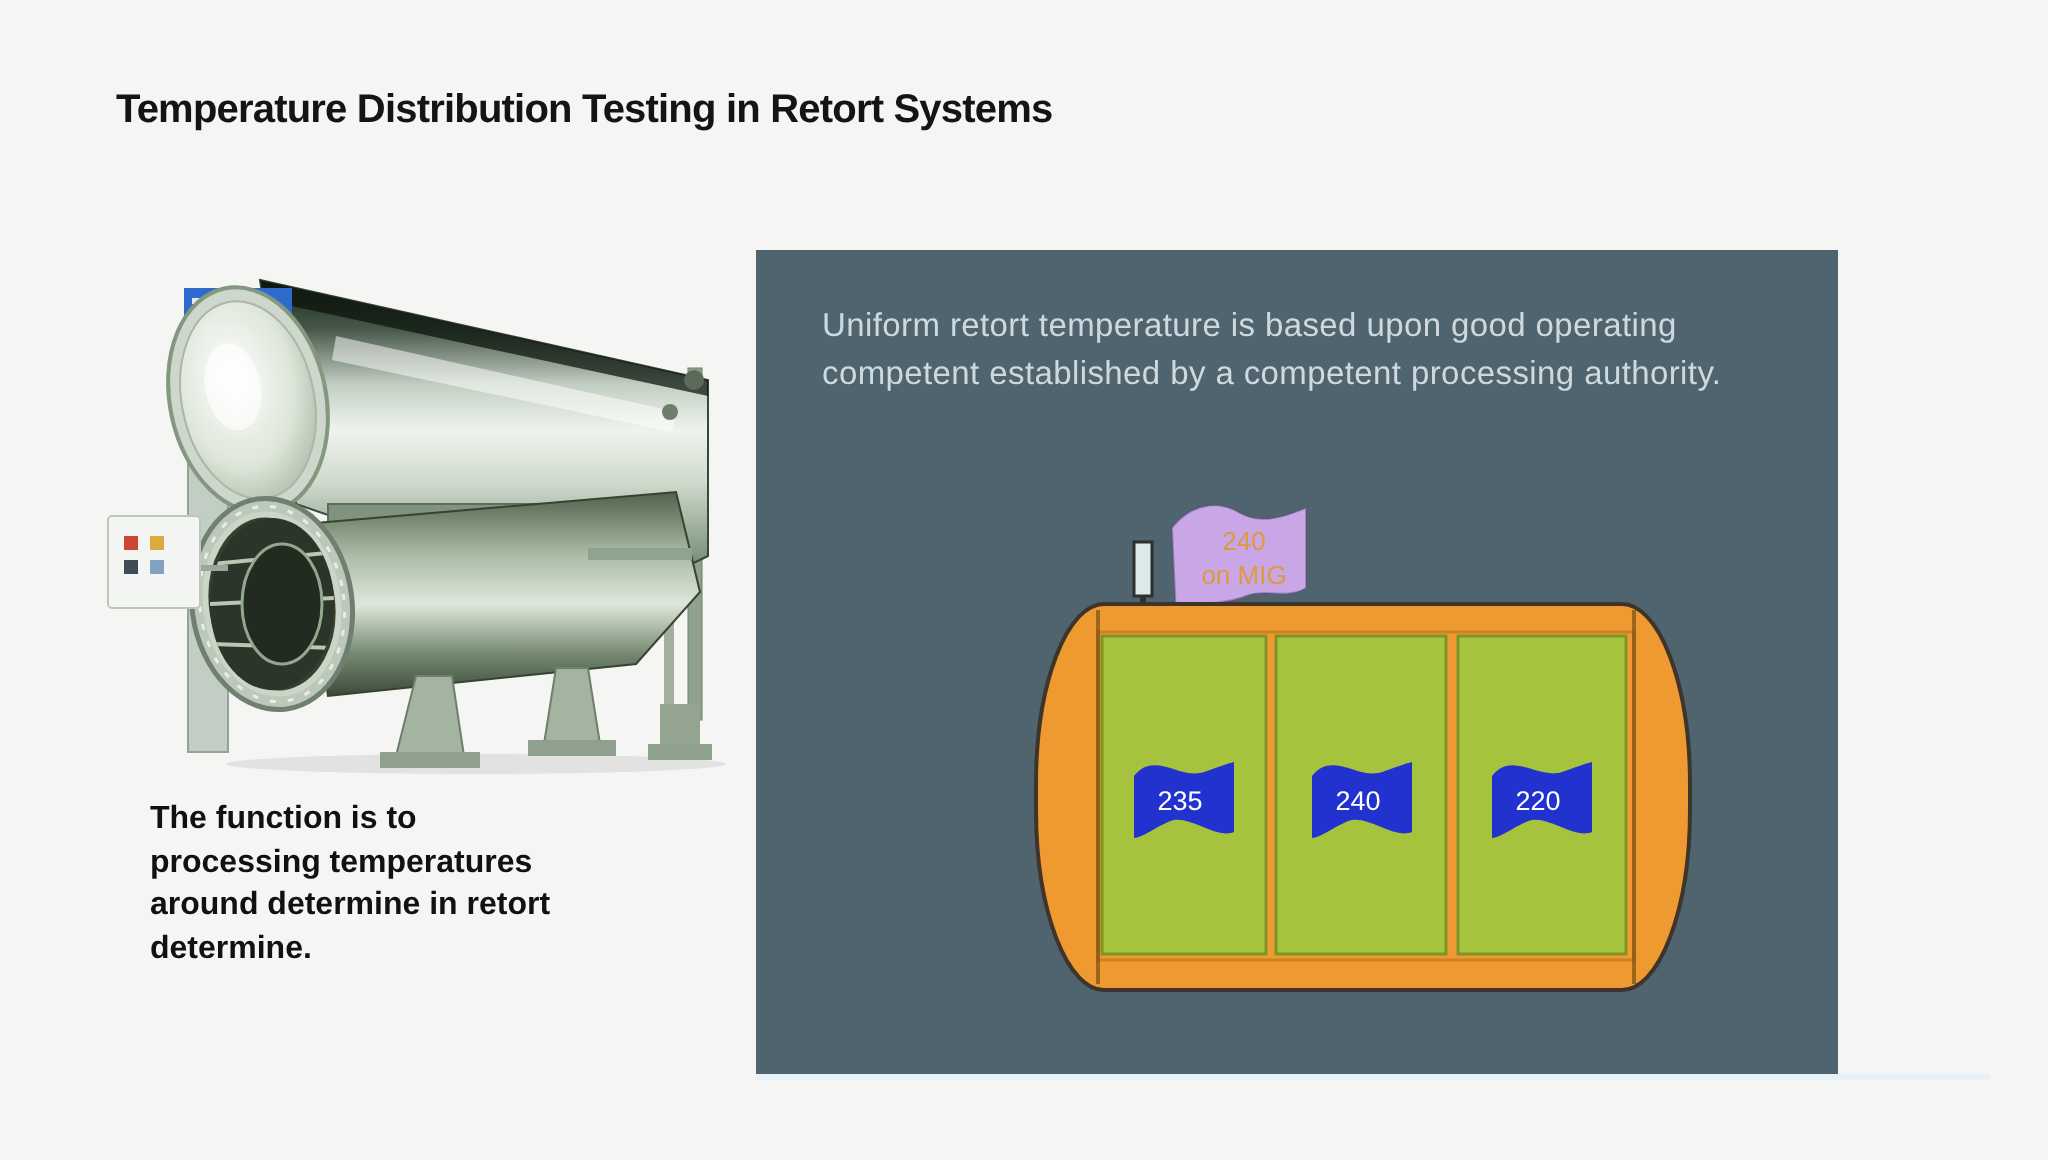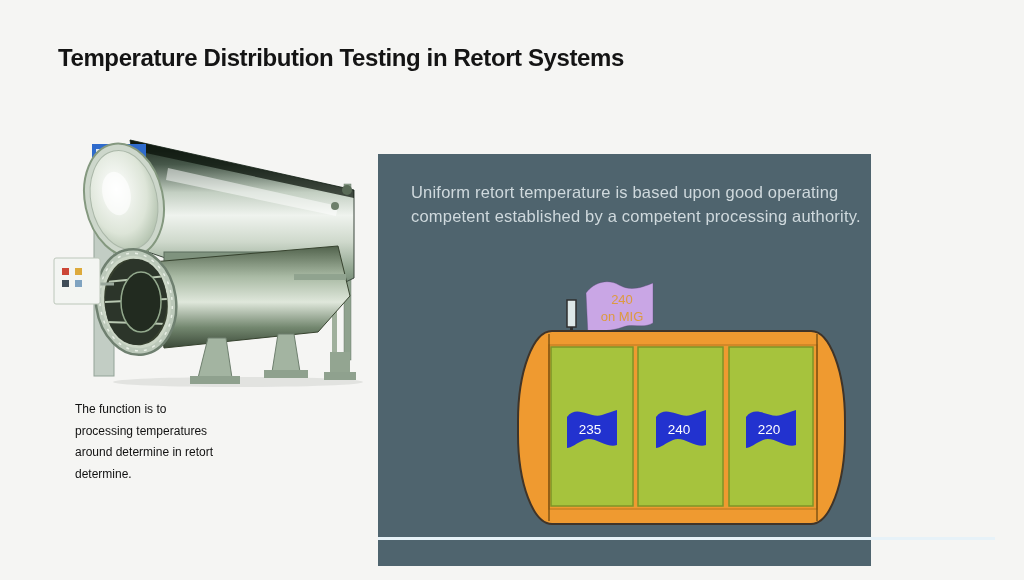--- a/index.html
+++ b/index.html
@@ -5,26 +5,26 @@
   :root{
     --page-bg:#f5f5f3; --title-color:#141414; --panel-bg:#4f646e; --panel-text:#cfd9dd;
     --caption-color:#111111; --retort-orange:#ef9a30; --retort-outline:#4a3a1a;
     --basket-green:#a6c33d; --basket-outline:#7e9427; --flag-blue:#2232cf; --flag-text:#ffffff;
     --mig-flag:#c9a6e5; --mig-text:#dd9a3f;
   }
   *{margin:0;padding:0;box-sizing:border-box;}
   html,body{width:1024px;height:580px;overflow:hidden;}
   body{font-family:"Liberation Sans","DejaVu Sans",sans-serif;background:var(--page-bg);}
   .page{position:relative;width:1024px;height:580px;background:var(--page-bg);}
-  .slide-title{position:absolute;left:58px;top:44px;width:900px;font-size:24px;font-weight:800;
+  .slide-title{position:absolute;left:58px;top:44px;width:900px;font-size:20px;font-weight:800;
     letter-spacing:-0.4px;color:var(--title-color);}
   .machine{position:absolute;left:48px;top:126px;width:318px;height:262px;}
   .caption{position:absolute;left:75px;top:399px;width:290px;color:var(--caption-color);}
-  .caption div{font-size:12px;font-weight:400;line-height:21.5px;}
-  .info-panel{position:absolute;left:378px;top:125px;width:493px;height:412px;background:var(--panel-bg);margin-top:29px;}
+  .caption div{font-size:16px;font-weight:700;line-height:21.5px;}
+  .info-panel{position:absolute;left:378px;top:125px;width:541px;height:412px;background:var(--panel-bg);}
   .panel-underline{position:absolute;left:378px;top:537px;width:617px;height:3px;background:#e7f2f8;}
   .panel-text{position:absolute;left:33px;top:26px;width:560px;color:var(--panel-text);}
   .panel-text div{font-size:16.5px;font-weight:400;line-height:24px;letter-spacing:0.2px;}
   .diagram{position:absolute;left:130px;top:115px;width:350px;height:260px;}
   svg text{font-family:"Liberation Sans","DejaVu Sans",sans-serif;}
 </style>
 </head>
 <body>
 
 <div class="page">

